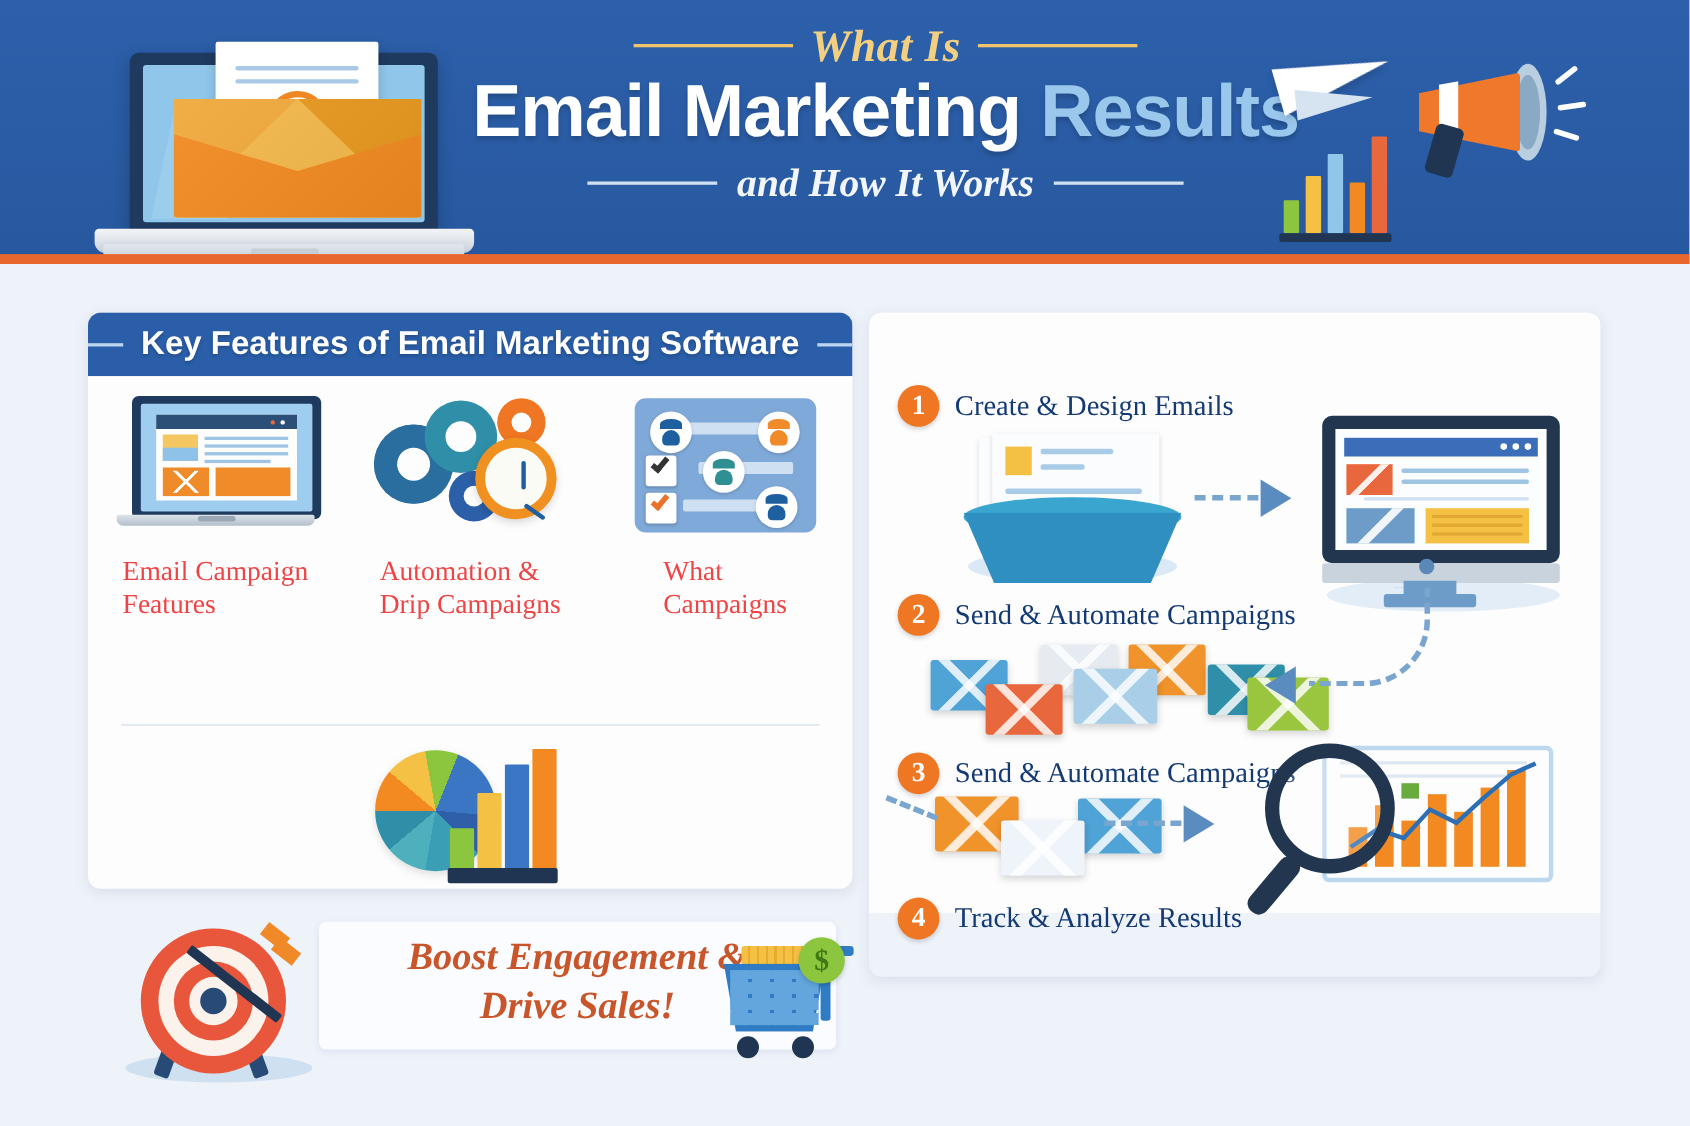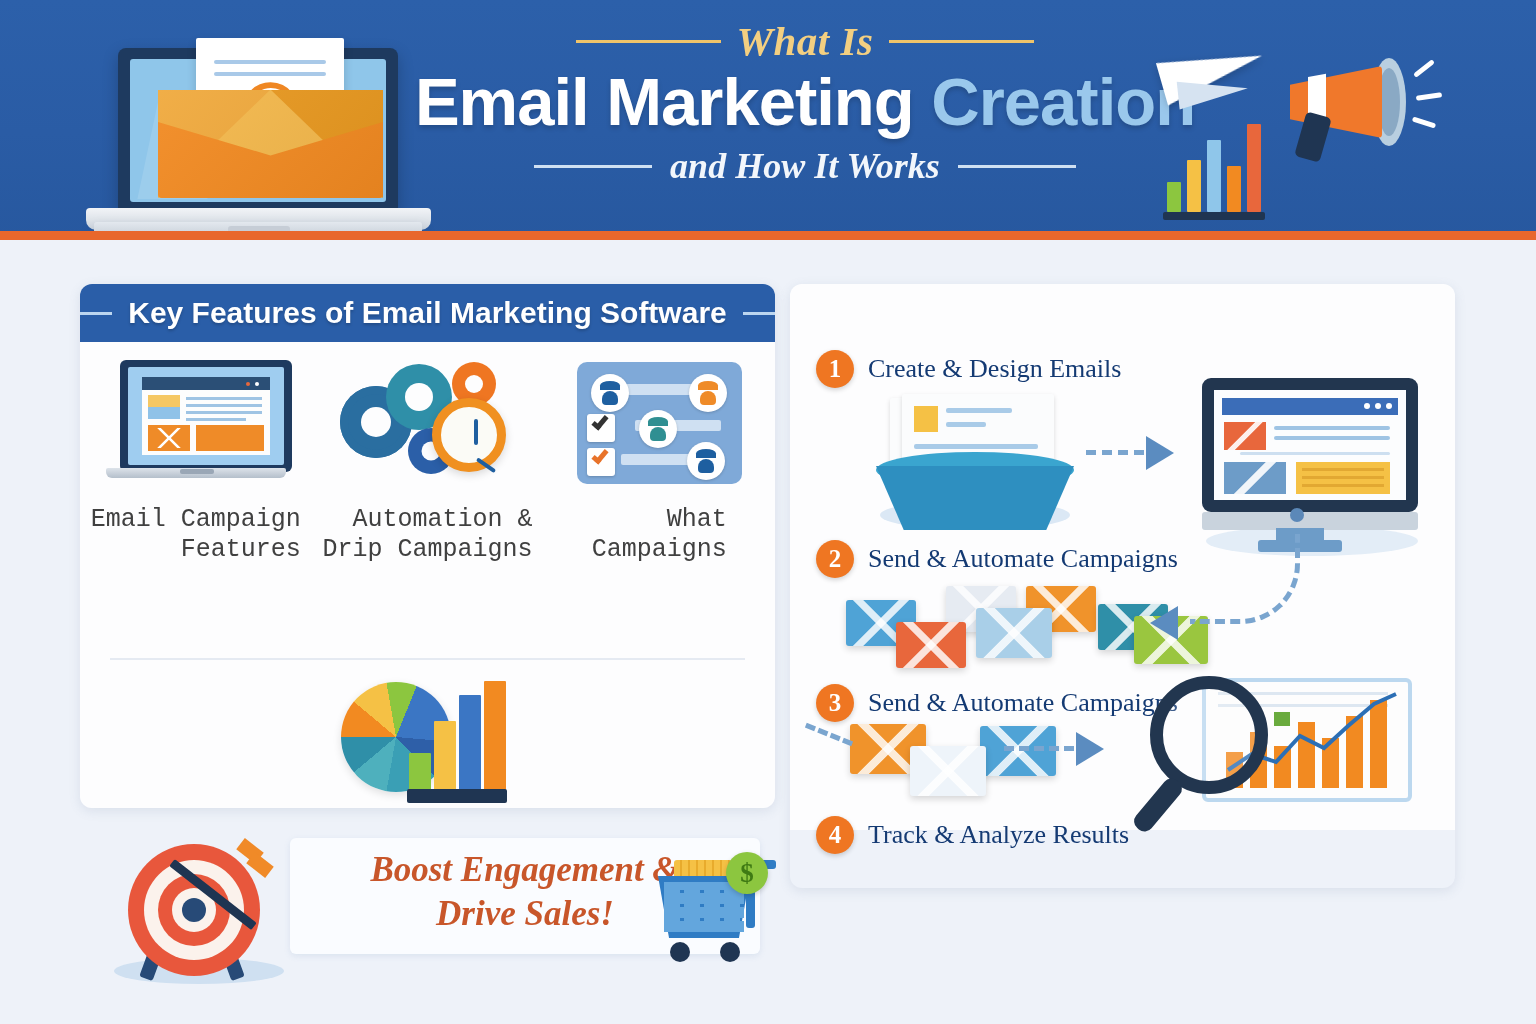--- a/index.html
+++ b/index.html
@@ -119,22 +119,22 @@
 
   #right-panel { left:790px; top:284px; width:665px; height:604px; }
   #right-panel .panel-head { background:#4b5c8c; }
   #right-panel .panel-head .rule { background:#c8d3e8; width:120px; }
   #right-panel .panel-body { height:546px; position:relative; }
 
   
   .feat-row { position:absolute; left:0; top:14px; width:695px; display:flex; }
   .feat { flex:1; display:flex; flex-direction:column; align-items:center; }
   .feat-art { width:180px; height:135px; position:relative; margin-bottom:14px; }
-  .feat-label { font-family:Liberation Mono, monospace; font-size:25px; color:#404040;
-                text-align:right; line-height:1.2; }
+  .feat-label { font-family:Liberation Serif, serif; font-size:25px; color:#ef4444;
+                text-align:left; line-height:1.2; }
   .feat-divider { position:absolute; left:30px; top:316px; width:635px; height:2px; background:#e5eaf2; }
 
   .feat-bottom { position:absolute; left:0; top:330px; width:695px;
                  display:flex; flex-direction:column; align-items:center; }
 
   
   .mini-laptop .lid { position:absolute; left:14px; top:4px; width:172px; height:112px;
       background:#1e3a5f; border-radius:6px; }
   .mini-laptop .scr { position:absolute; left:8px; top:7px; width:156px; height:98px;
       background:#9fcdf0; border-radius:2px; overflow:hidden; }
@@ -295,21 +295,21 @@
   </div>
 
   <div id="title-block">
     <div class="t-kicker-row">
       <span class="t-rule-gold"></span>
       <span class="t-kicker">What Is</span>
       <span class="t-rule-gold"></span>
     </div>
     <div class="t-main">
       <span>Email Marketing</span>
-      <span class="accent">Creation</span>
+      <span class="accent">Results</span>
     </div>
     <div class="t-sub-row">
       <span class="t-rule-white"></span>
       <span class="t-sub">and How It Works</span>
       <span class="t-rule-white"></span>
     </div>
   </div>
 
   <div class="plane">
     <div class="p1"></div>

